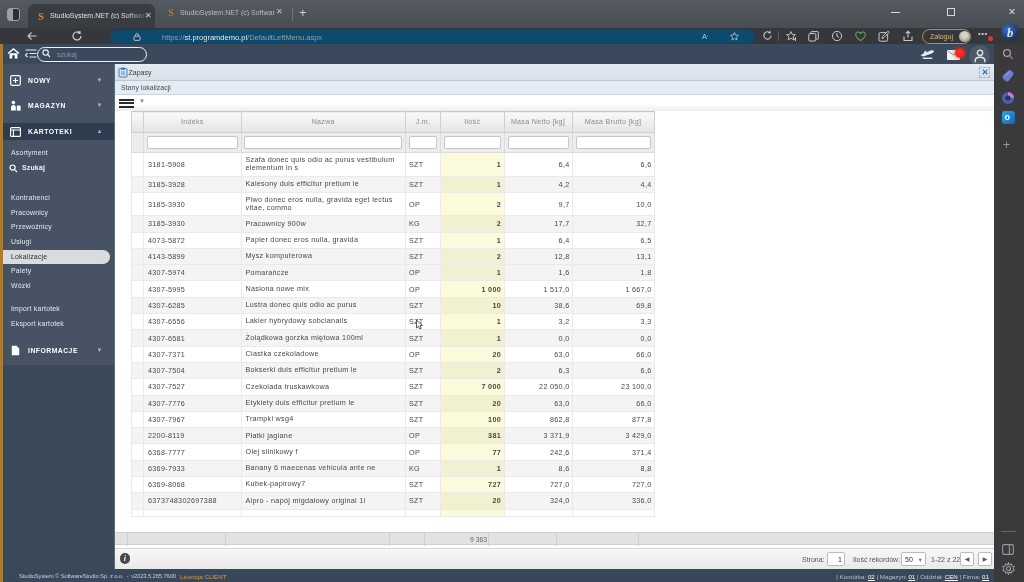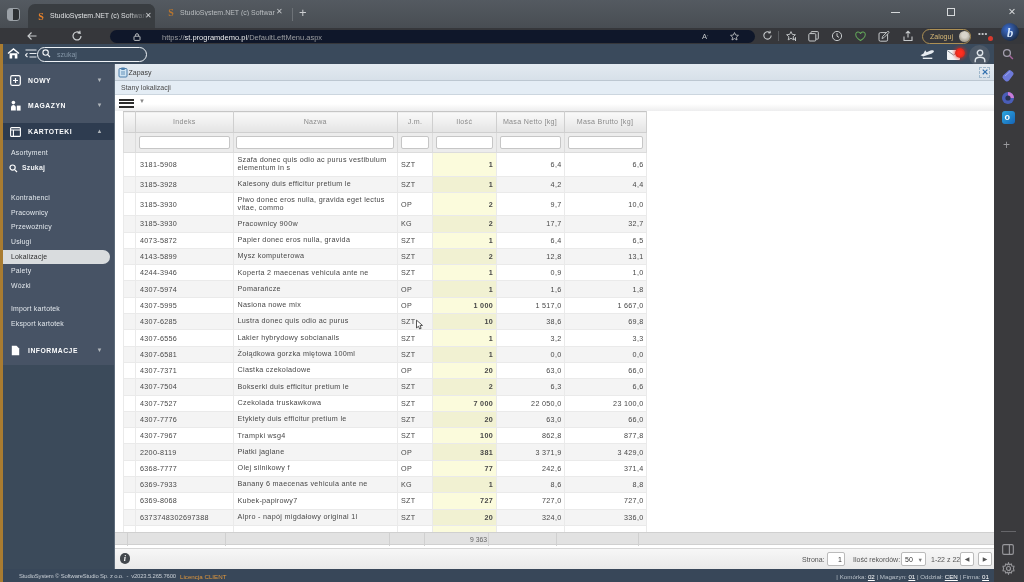--- a/index.html
+++ b/index.html
@@ -3,21 +3,21 @@
 *{margin:0;padding:0;box-sizing:border-box}
 html,body{width:1024px;height:582px;overflow:hidden;background:#fff;font-family:"Liberation Sans",sans-serif}
 #stage{position:relative;width:1024px;height:582px;background:#fff}
 .abs{position:absolute}
 svg{display:block}
 
 #tabstrip{left:0;top:0;width:1024px;height:28px;background:linear-gradient(#545a61,#484d53)}
 #activetab{left:28px;top:4px;width:127px;height:24px;background:#393d41;border-radius:7px 7px 0 0;overflow:hidden}
 .tabtitle{font-size:7px;color:#dfe1e3;white-space:nowrap;overflow:hidden}
 #toolrow{left:0;top:28px;width:1024px;height:16px;background:#36373b}
-#addrpill{left:110px;top:29.5px;width:645px;height:13.5px;background:#0f172a;border-radius:7px}
+#addrpill{left:110px;top:29.5px;width:645px;height:13.5px;background:#0c4a6e;border-radius:7px}
 .url{font-size:7.5px;color:#9b9da0;white-space:nowrap}
 .url b{color:#e9eaeb;font-weight:normal}
 
 #app{left:0;top:44px;width:994px;height:538px;background:#eef1f4}
 #orange{left:0;top:44px;width:2.5px;height:538px;background:#a97c31;z-index:30}
 #appbar{left:0;top:44px;width:994px;height:20px;background:#3a4a5c}
 #sidebar{left:0;top:64px;width:114px;height:301px;background:#475365;color:#e3e8ed}
 #statusbar{left:0;top:569px;width:994px;height:13px;background:#384759;color:#c7cdd4;font-size:6.2px;white-space:nowrap}
 #panel{left:114px;top:64px;width:880px;height:505px;background:#fff;border-left:1px solid #5d6b7a}
 
@@ -209,21 +209,21 @@
   <div class="abs" style="left:0;top:17px;width:879px;height:14px;background:#e4edf5;border-bottom:1px solid #ccd6df">
     <div class="abs" style="left:6px;top:3px;font-size:7px;color:#4a4a4a">Stany lokalizacji</div>
   </div>
   <div class="abs" style="left:0;top:31px;width:879px;height:16px;background:linear-gradient(#ffffff 55%,#ededee)">
     <div class="abs" style="left:4px;top:3.5px;width:15px;height:2px;background:#2b2b2b"></div>
     <div class="abs" style="left:4px;top:7px;width:15px;height:2px;background:#2b2b2b"></div>
     <div class="abs" style="left:4px;top:10.5px;width:15px;height:2px;background:#2b2b2b"></div>
     <div class="abs" style="left:24px;top:3px;font-size:6px;color:#888">▼</div>
   </div>
 
-  <div class="abs" id="tablewrap" style="left:8px;top:47px;width:523px">
+  <div class="abs" id="tablewrap" style="left:16px;top:47px;width:523px">
         <table style="width:523px">
 <colgroup>
             <col style="width:12px">
             <col style="width:97.5px">
             <col style="width:164.5px">
             <col style="width:35px">
             <col style="width:63.5px">
             <col style="width:68px">
             <col style="width:82px">
           </colgroup>
@@ -305,29 +305,20 @@
             </tr>
 <tr class="g" style="height:16.3px">
               <td></td>
               <td class="t">4143-5899</td>
               <td class="t" style="line-height:8.5px">Mysz komputerowa</td>
               <td class="t" style="padding-left:3px">SZT</td>
               <td class="q">2</td>
               <td class="n">12,8</td>
               <td class="n">13,1</td>
             </tr>
-<tr style="height:16.3px">
-              <td></td>
-              <td class="t">4244-3946</td>
-              <td class="t" style="line-height:8.5px">Koperta 2 maecenas vehicula ante ne</td>
-              <td class="t" style="padding-left:3px">SZT</td>
-              <td class="q">1</td>
-              <td class="n">0,9</td>
-              <td class="n">1,0</td>
-            </tr>
 <tr class="g" style="height:16.3px">
               <td></td>
               <td class="t">4307-5974</td>
               <td class="t" style="line-height:8.5px">Pomarańcze</td>
               <td class="t" style="padding-left:3px">OP</td>
               <td class="q">1</td>
               <td class="n">1,6</td>
               <td class="n">1,8</td>
             </tr>
 <tr style="height:16.3px">

